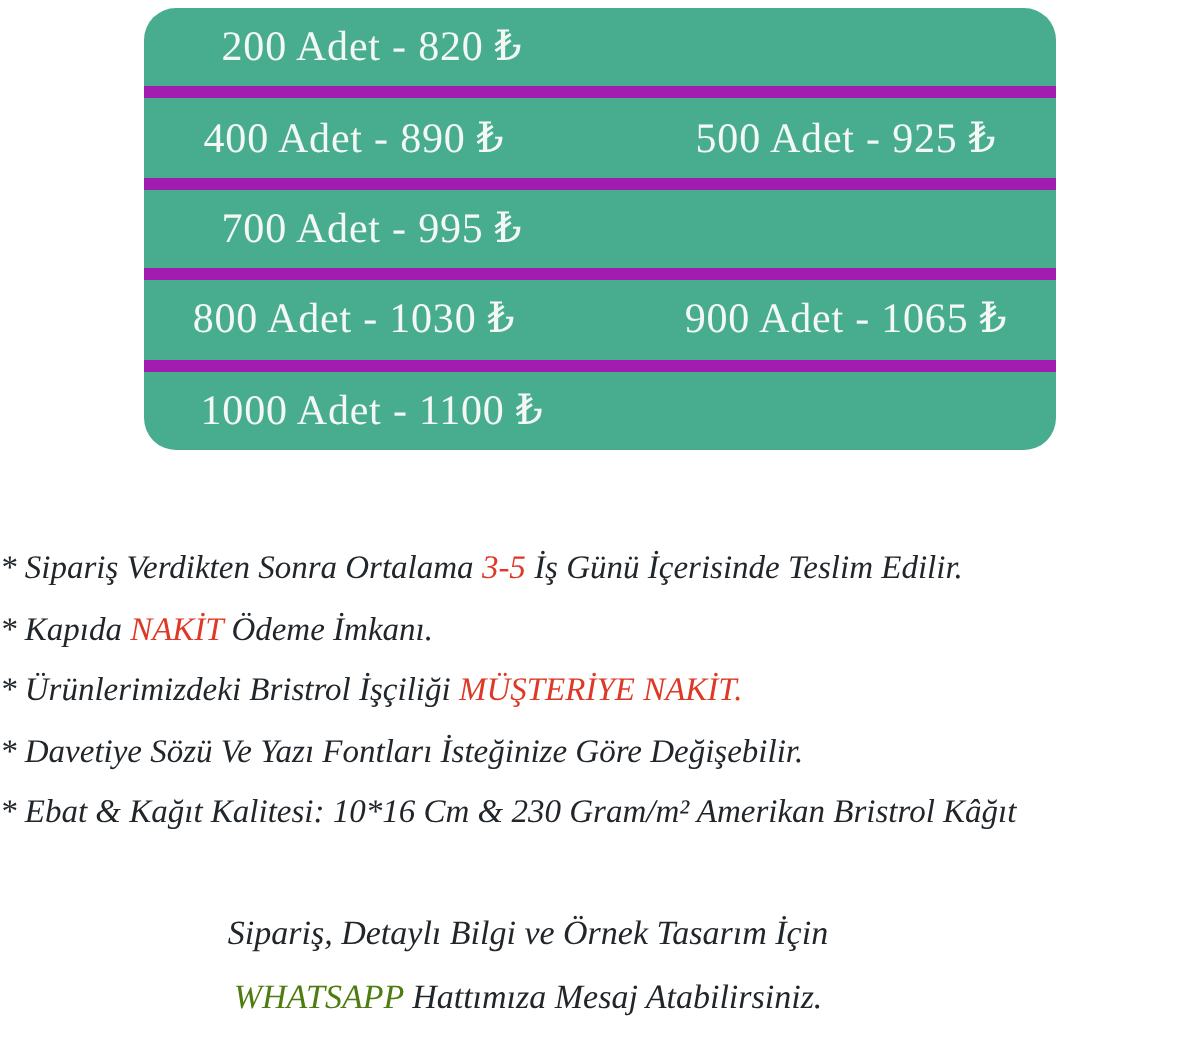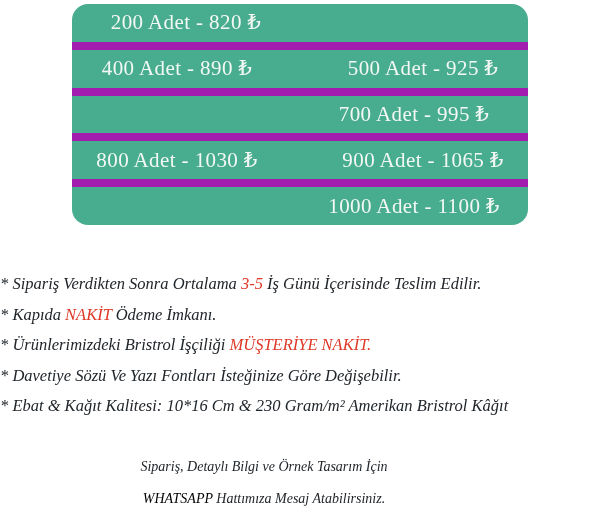--- a/index.html
+++ b/index.html
@@ -25,21 +25,21 @@
     display: flex;
     flex-direction: column;
   }
   .price-row {
     flex: 1 1 0;
     display: flex;
     align-items: center;
     box-sizing: border-box;
     gap: 36px;
   }
-  .price-row + .price-row { border-top: 8px solid #a21caf; justify-content: flex-end; }
+  .price-row + .price-row { border-top: 6px solid #a21caf; }
   .price-cell {
     width: 50%;
     text-align: center;
     color: #f4f8f4;
     font-size: 21px;
     letter-spacing: 0.4px;
     font-family: "Liberation Serif", "DejaVu Serif", "DejaVu Sans", serif;
   }
 
   
@@ -61,27 +61,27 @@
 
   
   .footer {
     position: absolute;
     top: 451px;
     left: 0;
     width: 528px;
     text-align: center;
     color: #21262b;
     font-style: italic;
-    font-size: 14px;
+    font-size: 17px;
   }
   .footer-line {
     line-height: 32px;
     white-space: pre-wrap;
   }
-  .hl-green { color: #000000; }
+  .hl-green { color: #4d7c0f; }
 </style>
 </head>
 <body>
 
 <div class="page">
 
   <div class="price-table">
     <div class="price-row">
         <div class="price-cell">200 Adet - 820 ₺</div>
       </div>

